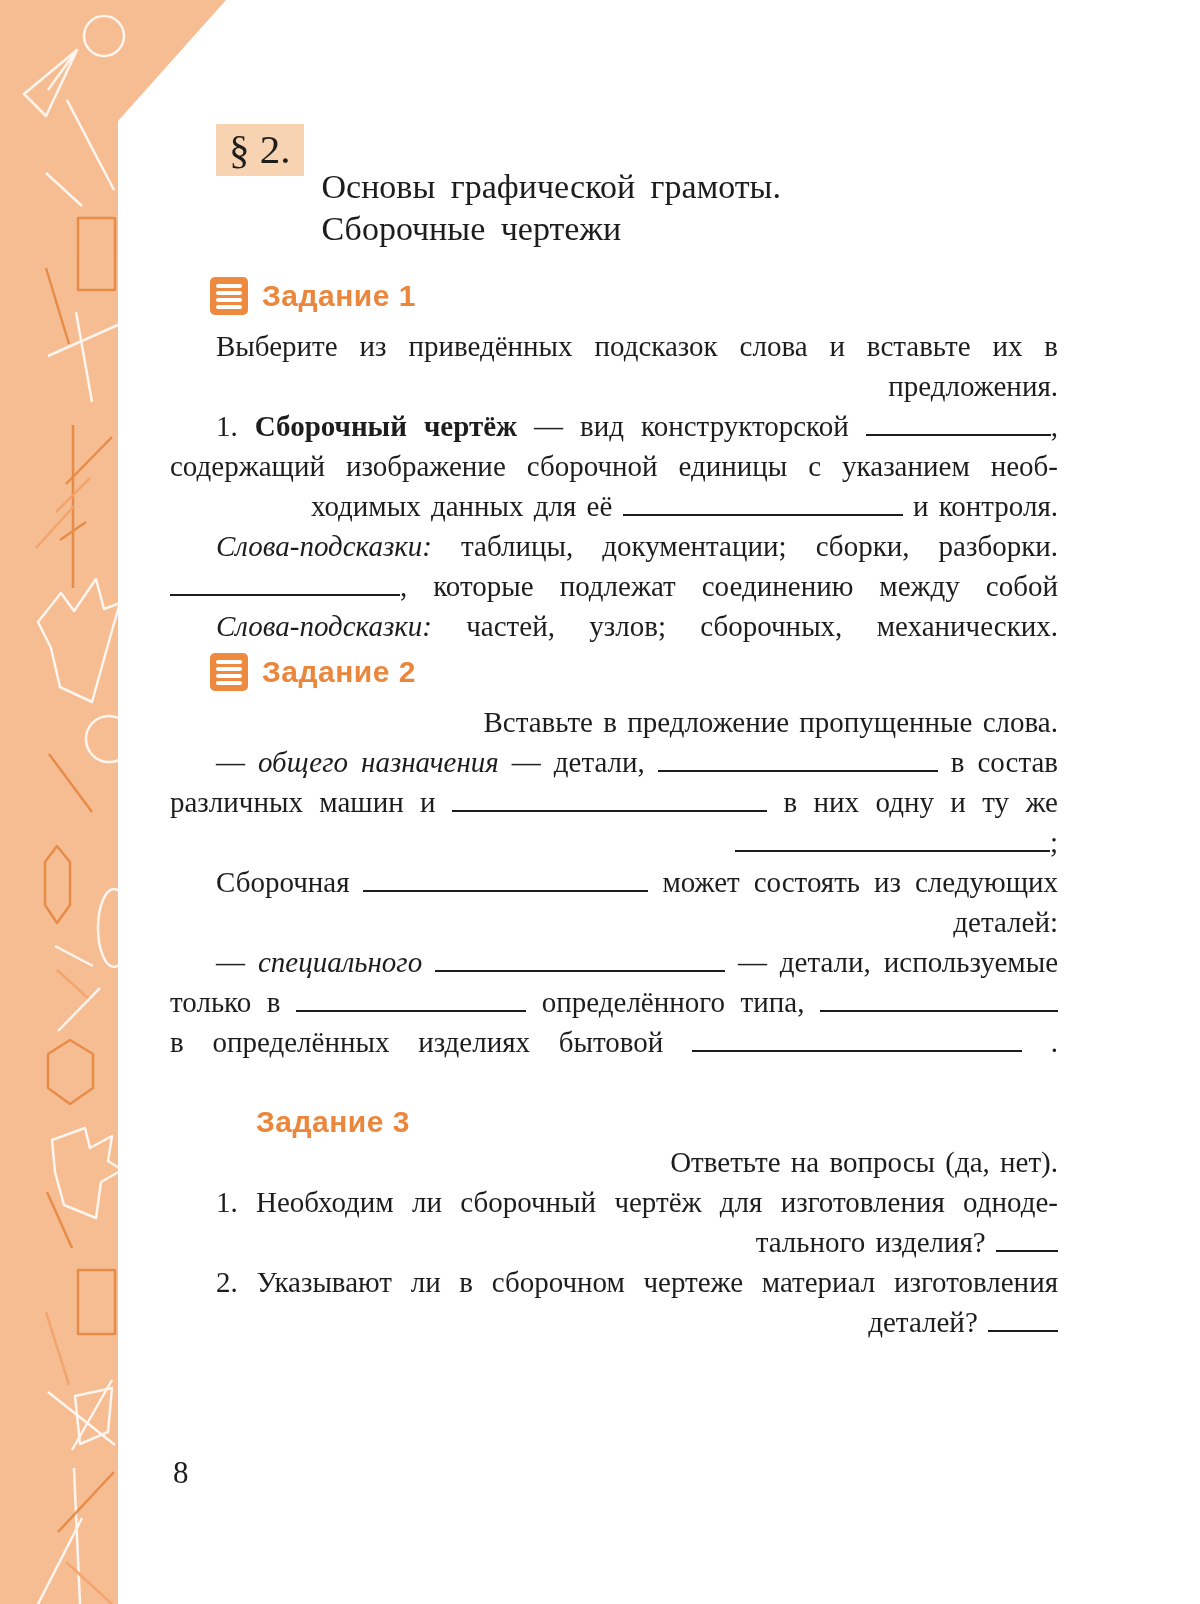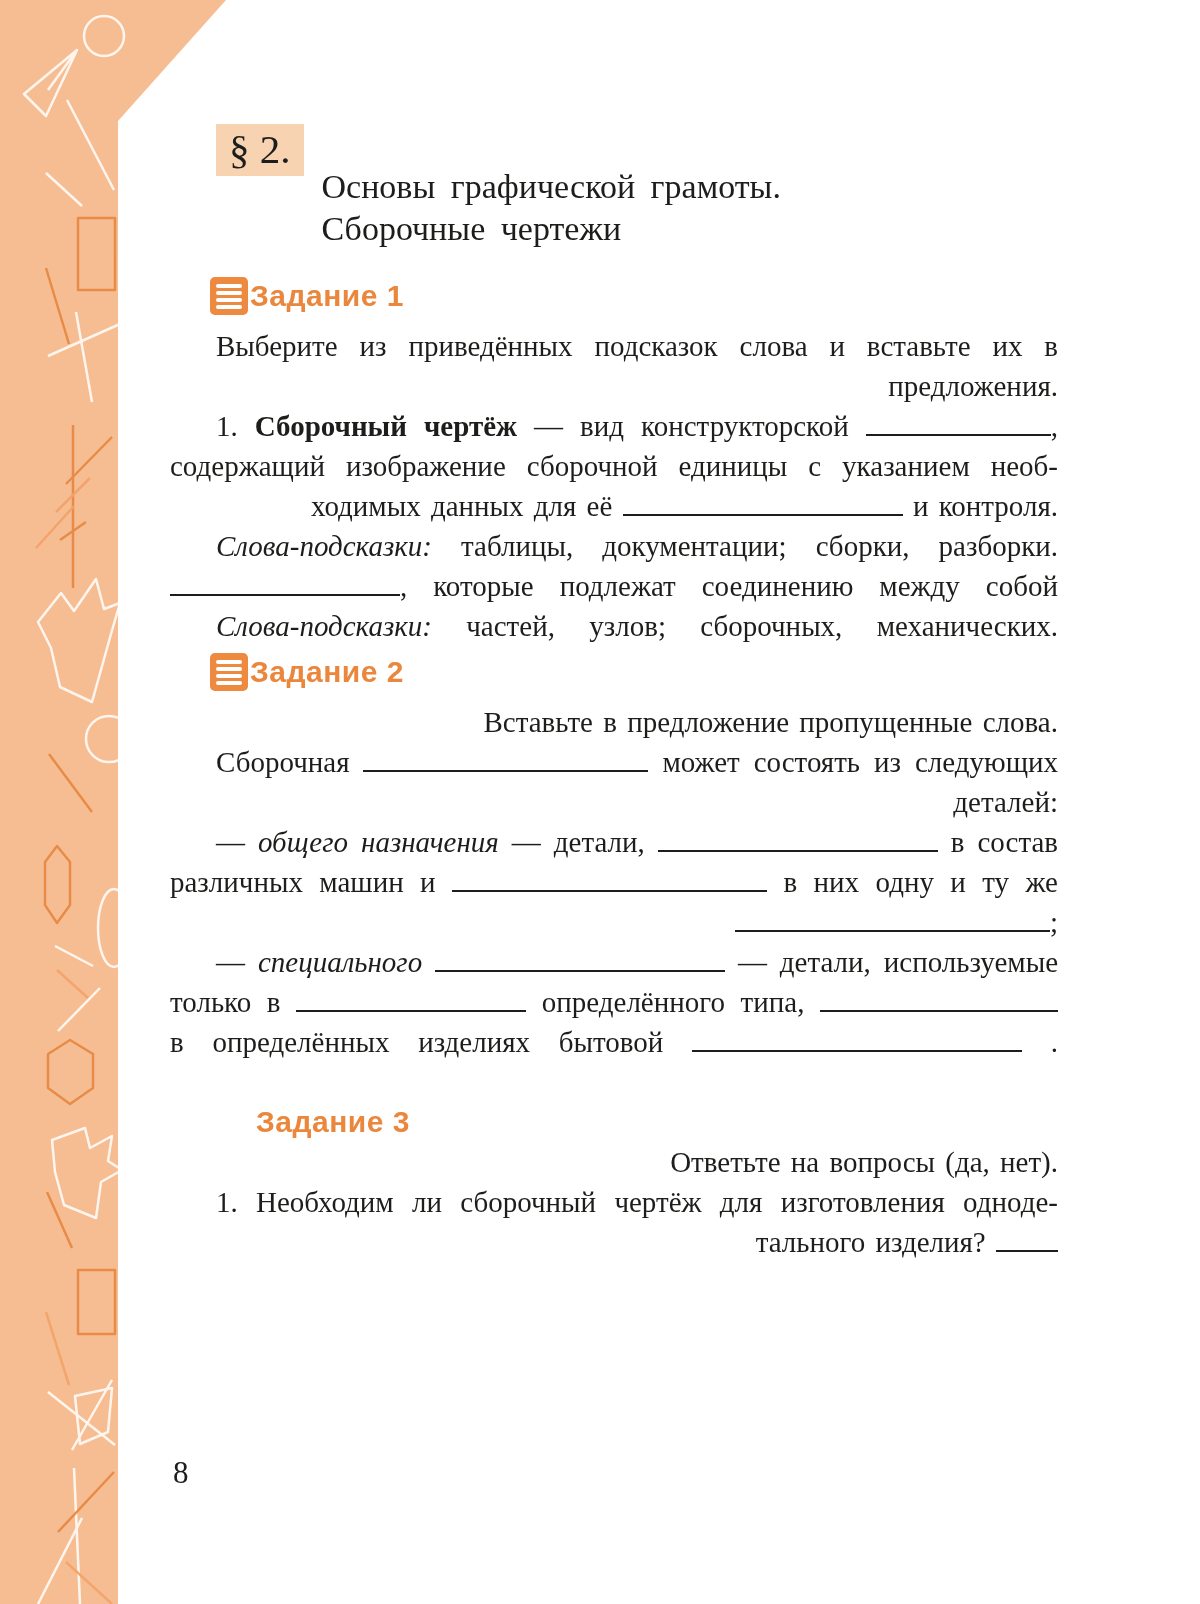--- a/index.html
+++ b/index.html
@@ -16,21 +16,21 @@
     position:absolute;left:170px;top:0;width:888px;height:1604px;
   }
   
   .section{margin:124px 0 0 46px;display:flex;gap:18px;align-items:flex-start;}
   .section-badge{
     background:#f8d3b2;padding:2px 13px 4px 13px;
     font-size:41px;line-height:46px;white-space:nowrap;
   }
   .section-title{font-size:34px;line-height:42px;word-spacing:7px;padding-top:2px;margin-top:40px;}
   
-  .task-header{display:flex;align-items:center;gap:2px;height:40px;padding-left:40px;}
+  .task-header{display:flex;align-items:center;gap:14px;height:40px;padding-left:40px;}
   .task-header.th-1{margin-top:26px;margin-bottom:10px;}
   .task-header.th-2{margin-top:6px;margin-bottom:10px;}
   .task-header.th-3{margin-top:40px;margin-bottom:0;margin-left:46px;}
   .task-icon{width:38px;height:38px;flex:0 0 38px;display:block;}
   .task-label{
     font-family:"Liberation Sans","DejaVu Sans",sans-serif;
     font-weight:700;font-size:30px;color:#ea873c;letter-spacing:.5px;
   }
   
   .para{margin:0;}
@@ -154,38 +154,42 @@
               <rect x="6" y="28" width="26" height="4" rx="2"></rect>
             </g>
           </svg>
         </span>
         <span class="task-label">Задание 2</span>
       </div>
       <div class="para">
         <div class="line l indent"><span>Вставьте в предложение пропущенные слова.</span></div>
       </div>
       <div class="para">
-        <div class="line j indent"><span>Сборочная </span><span class="blank" style="width: 285px;"></span><span> может состоять из следующих</span></div>
-        <div class="line l"><span>деталей:</span></div>
-      </div>
-      <div class="para">
         <div class="line j indent"><span>— </span><span class="seg-i">общего назначения</span><span> — детали, </span><span class="blank" style="width: 280px;"></span><span> в состав</span></div>
         <div class="line j"><span>различных машин и </span><span class="blank" style="width: 315px;"></span><span> в них одну и ту же</span></div>
         <div class="line l"><span class="blank" style="width: 315px;"></span><span>;</span></div>
+      </div>
+      <div class="para">
+        <div class="line j indent"><span>Сборочная </span><span class="blank" style="width: 285px;"></span><span> может состоять из следующих</span></div>
+        <div class="line l"><span>деталей:</span></div>
       </div>
       <div class="para">
         <div class="line j indent"><span>— </span><span class="seg-i">специального</span><span> </span><span class="blank" style="width: 290px;"></span><span> — детали, используемые</span></div>
         <div class="line j"><span>только в </span><span class="blank" style="width: 230px;"></span><span> определённого типа, </span><span class="blank" style="width: 238px;"></span></div>
         <div class="line j"><span>в определённых изделиях бытовой </span><span class="blank" style="width: 330px;"></span><span> .</span></div>
       </div>
       <div class="task-header th-3">
         <span class="task-label">Задание 3</span>
       </div>
       <div class="para">
         <div class="line l indent"><span>Ответьте на вопросы (да, нет).</span></div>
       </div>
       <div class="para">
         <div class="line j indent"><span>1. Необходим ли сборочный чертёж для изготовления одноде-</span></div>
         <div class="line l"><span>тального изделия? </span><span class="blank" style="width: 62px;"></span></div>
       </div>
+      <div class="para">
+        <div class="line j indent"><span>2. Указывают ли в сборочном чертеже материал изготовления</span></div>
+        <div class="line l"><span>деталей? </span><span class="blank" style="width: 70px;"></span></div>
+      </div>
     </div>
   <div class="page-number">8</div>
 </main>
 
 </body></html>

